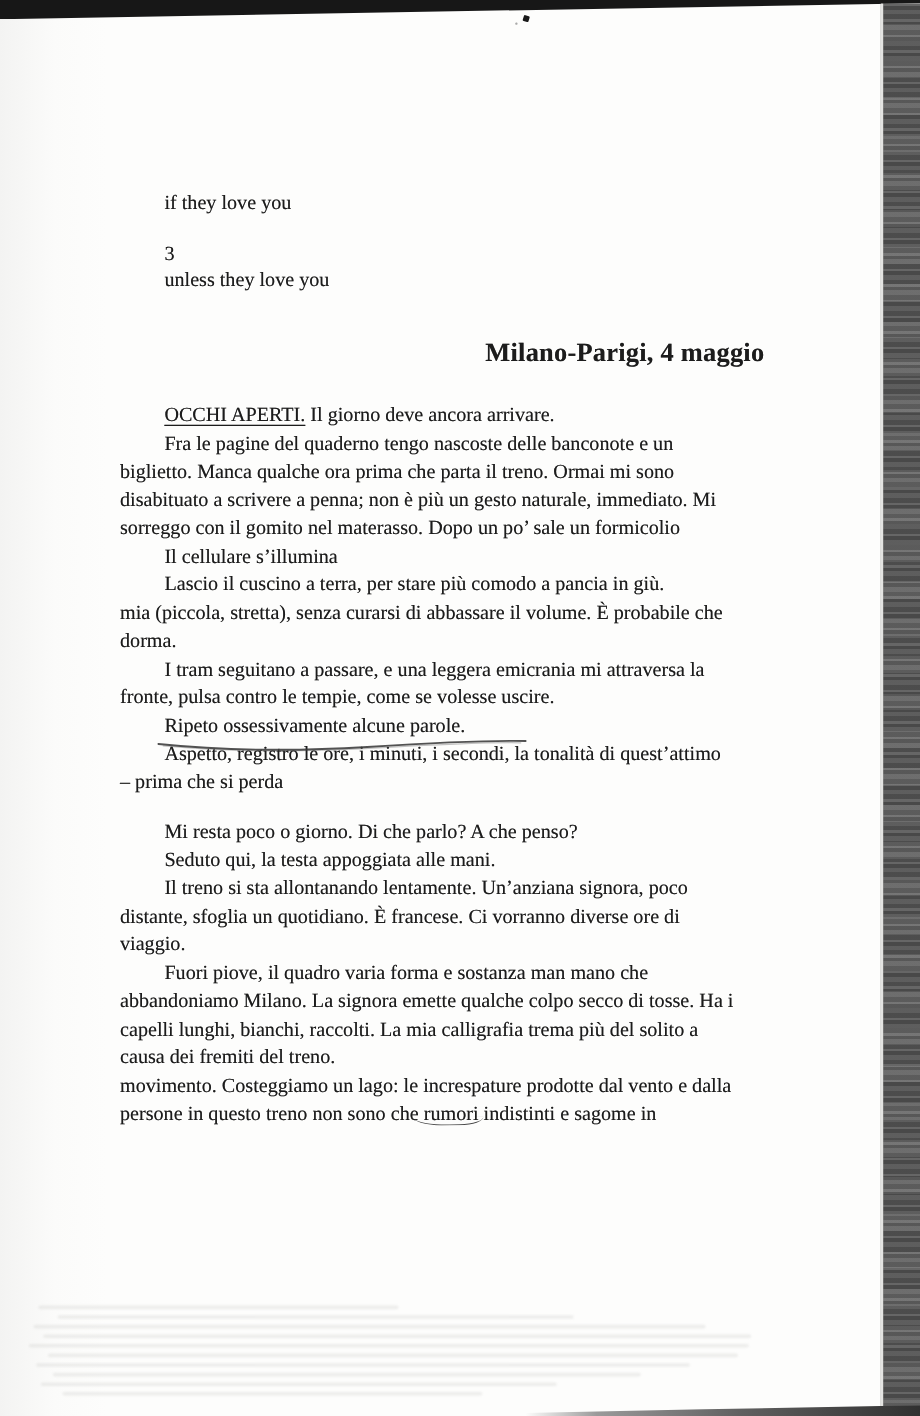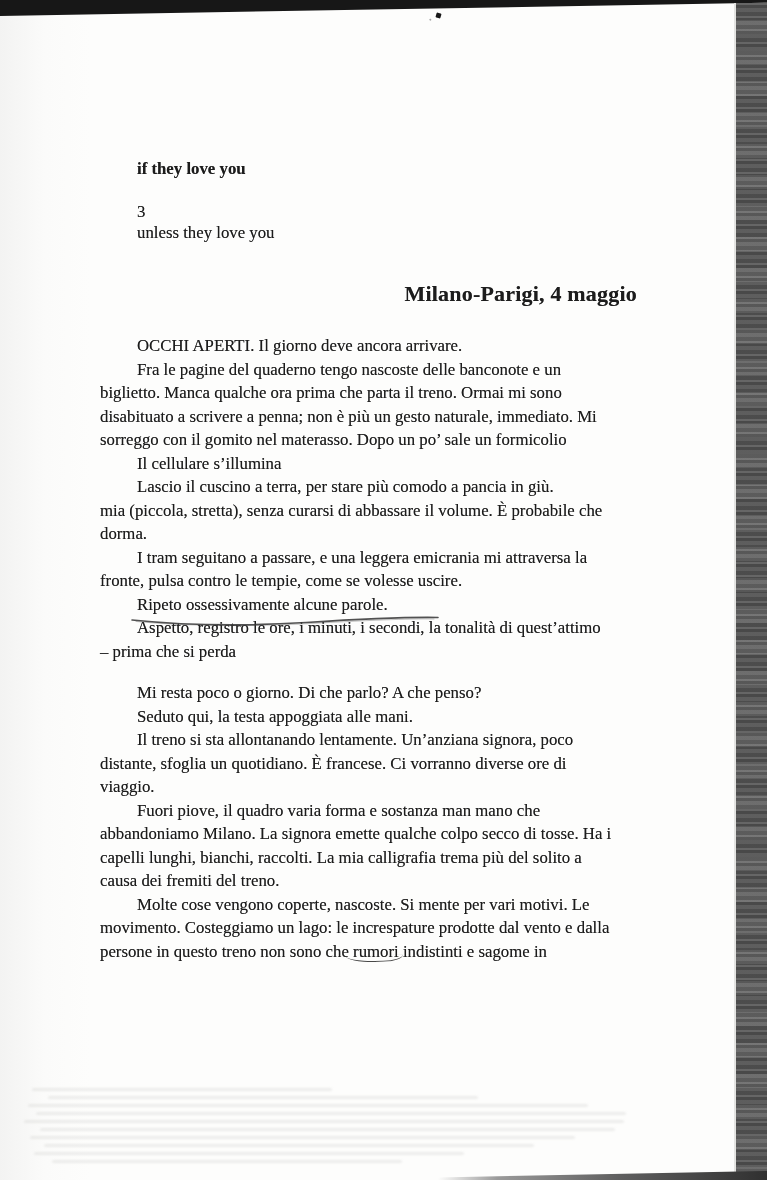--- a/index.html
+++ b/index.html
@@ -38,35 +38,35 @@
     content:"";position:absolute;left:-5px;top:8px;width:2px;height:2px;background:#555;opacity:.5;border-radius:50%;
   }
   .ghost{position:absolute;left:18px;top:1088px;width:640px;z-index:1;}
   .ghost div{height:3px;background:#c9c9c6;opacity:.30;filter:blur(1.1px);margin-bottom:5px;border-radius:2px;}
 
   
   .front{
     position:absolute;left:137px;top:158px;z-index:3;
     font-size:16.8px;line-height:21px;color:var(--ink,#1c1c1c);
   }
-  .front .fm-1{margin-bottom:22px;font-weight:bold;}
+  .front .fm-1{margin-bottom:22px;}
   .dateline{
     position:absolute;left:100px;top:281px;width:537px;z-index:3;
     text-align:right;font-weight:bold;font-size:22px;color:var(--ink,#1c1c1c);
     letter-spacing:.2px;
   }
   .bodytext{
     position:absolute;left:100px;top:334px;width:562px;z-index:3;
     font-size:16.8px;line-height:23.5px;color:var(--ink,#1c1c1c);
   }
   .front,.dateline,.bodytext{text-shadow:0 0 .4px rgba(20,20,20,.55);}
   .line{white-space:nowrap;position:relative;}
   .line.indent{text-indent:37px;}
   .line.gap-before{margin-top:18px;}
-  .u-typed{text-underline-offset:3px;text-decoration-thickness:1.2px;}
+  .u-typed{text-decoration:underline;text-underline-offset:3px;text-decoration-thickness:1.2px;}
   .u-hand{position:relative;}
   .u-hand::after{
     content:"";position:absolute;left:-7px;right:-4px;bottom:-1px;height:6px;
     border-bottom:1.7px solid rgba(40,40,40,.85);
     border-bottom-left-radius:50% 90%;border-bottom-right-radius:35% 100%;
     transform:rotate(-1deg);
   }
   svg.pencil{position:absolute;left:26px;top:-3px;width:318px;height:18px;overflow:visible;pointer-events:none;}
   svg.pencil path{fill:none;stroke:#3a3a3a;stroke-linecap:round;}
 </style>
@@ -120,17 +120,16 @@
       <div class="line"><span>– prima che si perda</span></div>
       <div class="line indent gap-before"><span>Mi resta poco o giorno. Di che parlo? A che penso?</span></div>
       <div class="line indent"><span>Seduto qui, la testa appoggiata alle mani.</span></div>
       <div class="line indent"><span>Il treno si sta allontanando lentamente. Un’anziana signora, poco</span></div>
       <div class="line"><span>distante, sfoglia un quotidiano. È francese. Ci vorranno diverse ore di</span></div>
       <div class="line"><span>viaggio.</span></div>
       <div class="line indent"><span>Fuori piove, il quadro varia forma e sostanza man mano che</span></div>
       <div class="line"><span>abbandoniamo Milano. La signora emette qualche colpo secco di tosse. Ha i</span></div>
       <div class="line"><span>capelli lunghi, bianchi, raccolti. La mia calligrafia trema più del solito a</span></div>
       <div class="line"><span>causa dei fremiti del treno.</span></div>
-      <div class="line indent"><span>Molte cose vengono coperte, nascoste. Si mente per vari motivi. Le</span></div>
       <div class="line"><span>movimento. Costeggiamo un lago: le increspature prodotte dal vento e dalla</span></div>
       <div class="line"><span>persone in questo treno non sono che </span><span class="u-hand">rumori</span><span> indistinti e sagome in</span></div>
     </div>
 </div>
 
 </body></html>

